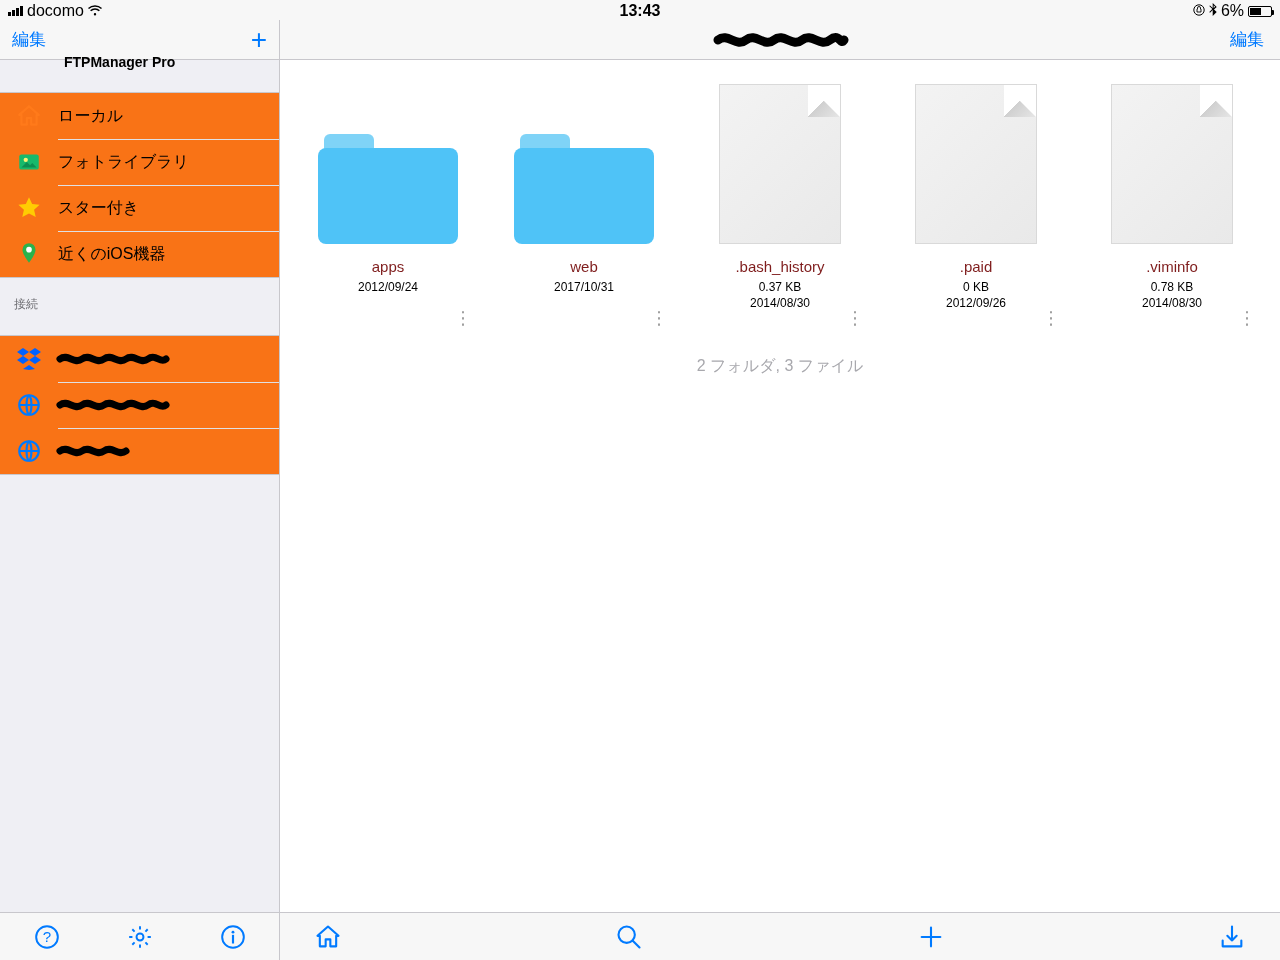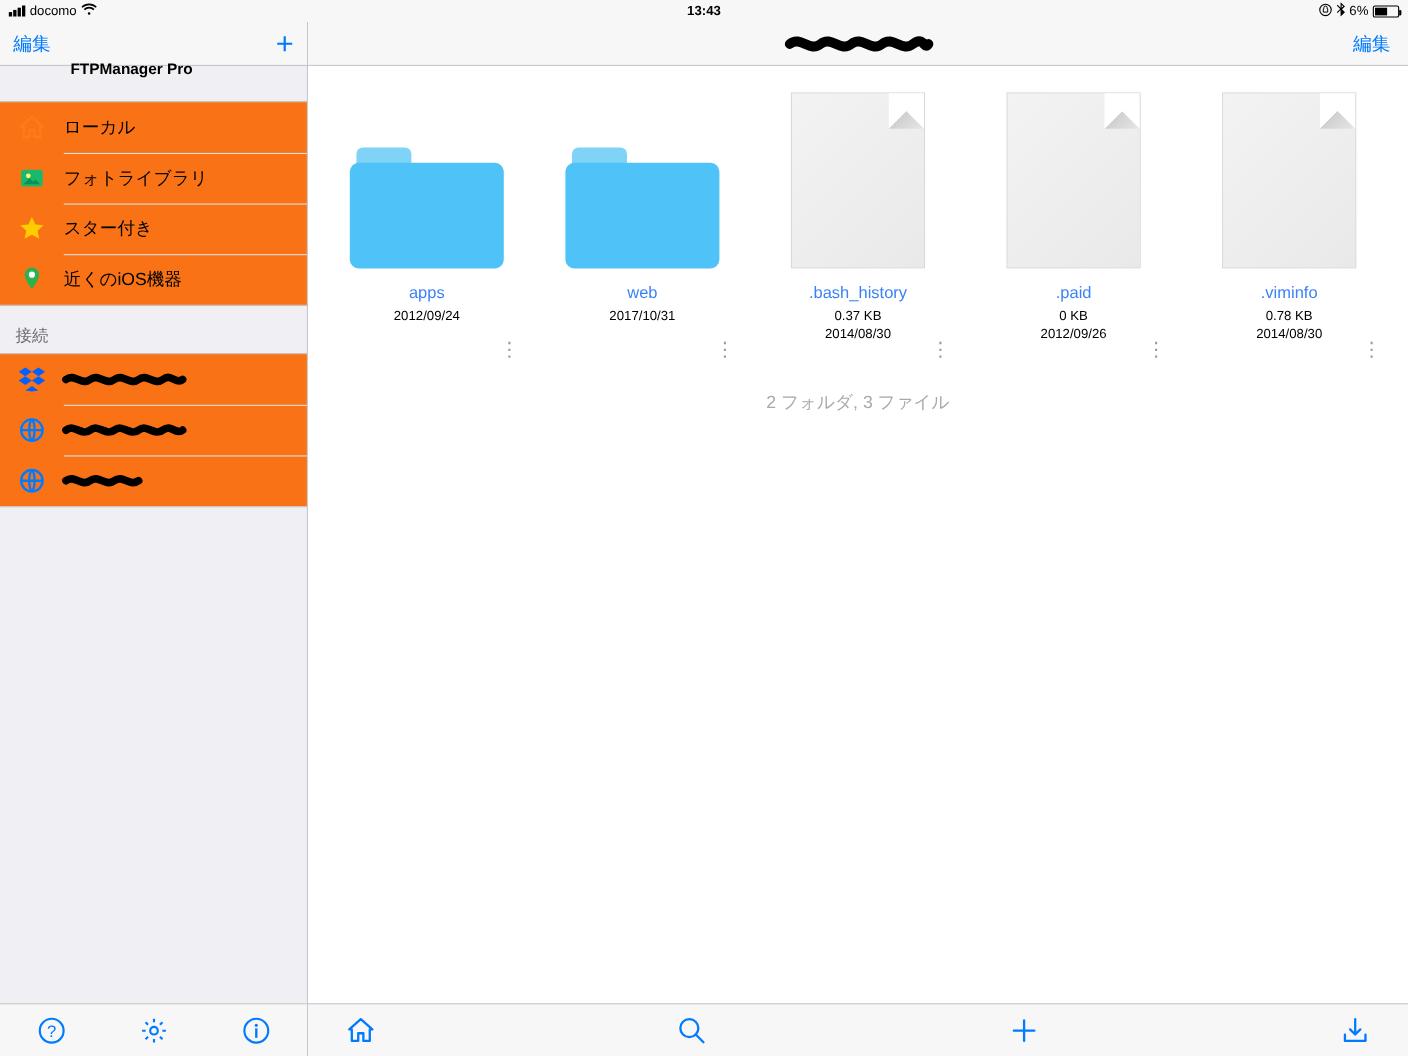--- a/index.html
+++ b/index.html
@@ -1,18 +1,18 @@
 <!DOCTYPE html>
 <html><head>
 <meta charset="utf-8">
 <style>
   * { box-sizing: border-box; margin: 0; padding: 0; }
   html, body { width: 1280px; height: 960px; font-family: -apple-system, "Helvetica Neue", Arial, sans-serif; background: #f2f2f2; overflow: hidden; color: #000; }
   
-  .status-bar { position: absolute; top: 0; left: 0; right: 0; height: 20px; background: #f7f7f7; display: flex; align-items: center; font-size: 12px; padding: 0 8px; }
+  .status-bar { position: absolute; top: 0; left: 0; right: 0; height: 20px; background: #f7f7f7; display: flex; align-items: flex-end; font-size: 16px; padding: 0 8px; }
   .status-left { display: flex; align-items: center; gap: 4px; }
   .status-center { position: absolute; left: 50%; transform: translateX(-50%); font-weight: 600; }
   .status-right { margin-left: auto; display: flex; align-items: center; gap: 4px; }
   .signal-bars { display: flex; align-items: flex-end; gap: 1px; }
   .signal-bars span { width: 3px; background: #000; display: inline-block; }
   .signal-bars span:nth-child(1){height:4px}.signal-bars span:nth-child(2){height:6px}.signal-bars span:nth-child(3){height:8px}.signal-bars span:nth-child(4){height:10px}
   .battery { width: 24px; height: 11px; border: 1px solid #000; border-radius: 2px; position: relative; display: inline-block; }
   .battery::after { content: ""; position: absolute; right: -3px; top: 3px; width: 2px; height: 5px; background: #000; border-radius: 0 1px 1px 0; }
   .battery-fill { position: absolute; left: 1px; top: 1px; bottom: 1px; width: 49%; background: #000; }
 
@@ -24,21 +24,21 @@
   .sb-header { height: 40px; background: #f7f7f7; border-bottom: 1px solid #c8c7cc; display: flex; align-items: center; padding: 0 12px; }
   .sb-header .edit { color: #007aff; font-size: 17px; }
   .sb-header .title { font-weight: 700; font-size: 14px; margin-left: 18px; margin-top: 45px; }
   .sb-header .plus { margin-left: auto; color: #007aff; font-size: 28px; font-weight: 300; line-height: 1; }
 
   .sb-spacer { height: 32px; }
   .sb-group { background: #f97316; border-top: 1px solid #c8c7cc; border-bottom: 1px solid #c8c7cc; }
   .sb-item { display: flex; align-items: center; height: 46px; padding: 0 14px; font-size: 16px; position: relative; }
   .sb-item + .sb-item::before { content: ""; position: absolute; left: 58px; right: 0; top: 0; height: 1px; background: #e0e0e3; }
   .sb-item .ic { width: 30px; height: 30px; margin-right: 14px; display: flex; align-items: center; justify-content: center; }
-  .sb-section-label { font-size: 15px; color: #6d6d72; padding: 18px 14px 6px; }
+  .sb-section-label { font-size: 12px; color: #6d6d72; padding: 18px 14px 22px; }
 
   
   .scribble { display: inline-block; position: relative; }
   .scribble svg { display: block; }
 
   
   .sb-toolbar { margin-top: auto; height: 48px; border-top: 1px solid #c8c7cc; background: #f7f7f7; display: flex; align-items: center; justify-content: space-around; }
   .sb-toolbar .tb-btn { width: 60px; display: flex; justify-content: center; color: #007aff; }
 
   
@@ -48,21 +48,21 @@
   
   .grid { padding: 24px 10px 8px; display: grid; grid-template-columns: repeat(5, 1fr); gap: 0 0; }
   .tile { display: flex; flex-direction: column; align-items: center; position: relative; height: 260px; }
   .tile .thumb { width: 140px; height: 160px; display: flex; align-items: flex-end; justify-content: center; }
   .folder-ic { width: 140px; height: 110px; position: relative; }
   .folder-ic .tab { position: absolute; left: 6px; top: 0; width: 50px; height: 18px; background: #7fd3f7; border-radius: 6px 6px 0 0; }
   .folder-ic .body { position: absolute; left: 0; right: 0; top: 14px; bottom: 0; background: #4fc3f7; border-radius: 8px; }
   .file-ic { width: 122px; height: 160px; background: linear-gradient(135deg,#f3f3f3,#e9e9e9); border: 1px solid #d9d9d9; position: relative; }
   .file-ic::before { content: ""; position: absolute; right: 0; top: 0; width: 32px; height: 32px; background: linear-gradient(135deg,#ffffff 0%,#ffffff 50%,#d0d0d0 50%,#e6e6e6 100%); }
   .file-ic::after { content: ""; position: absolute; right: 0; top: 0; width: 0; height: 0; border-left: 32px solid transparent; border-top: 32px solid #fff; }
-  .tile .name { margin-top: 14px; font-size: 15px; color: #3b82f6; text-align: center; }
+  .tile .name { margin-top: 14px; font-size: 15px; color: #7f1d1d; text-align: center; }
   .tile .meta { margin-top: 4px; font-size: 12px; color: #000000; text-align: center; line-height: 1.35; }
   .tile .dots { position: absolute; right: 14px; bottom: 22px; color: #9a9a9a; font-size: 18px; letter-spacing: 0; line-height: 0.4; }
   .summary { text-align: center; color: #a8a8ad; font-size: 16px; margin-top: 4px; }
 
   
   .mn-toolbar { margin-top: auto; height: 48px; border-top: 1px solid #c8c7cc; background: #f7f7f7; display: flex; align-items: center; justify-content: space-between; padding: 0 24px; }
   .mn-toolbar .tb-btn { color: #007aff; display: flex; justify-content: center; width: 48px; }
 
   svg { overflow: visible; }
 </style>

